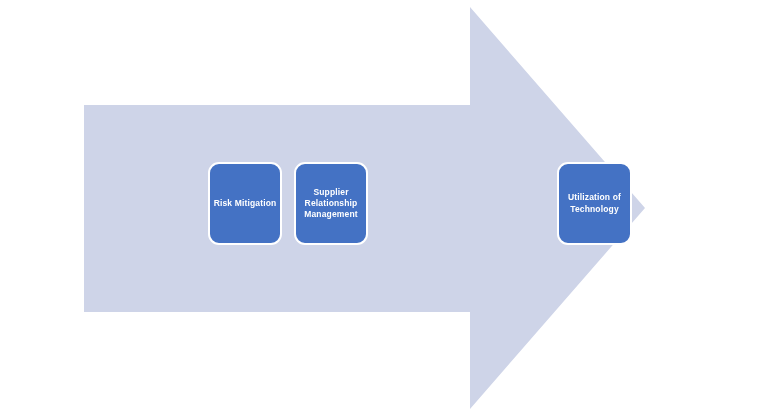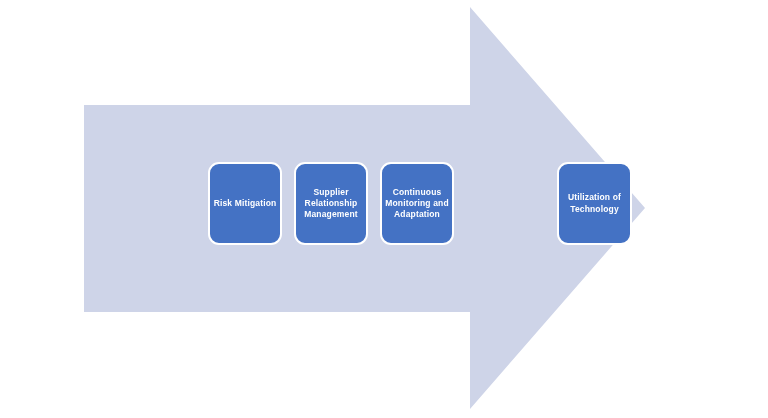--- a/index.html
+++ b/index.html
@@ -73,25 +73,20 @@
     <div class="step-box" style="left: 294px; top: 162px; width: 74px; height: 83px; background: rgb(68, 114, 196); border-color: rgb(255, 255, 255); color: rgb(255, 255, 255);">
       <span class="step-box-label">Supplier
 Relationship
 Management</span>
     </div>
 
     <div class="step-box" style="left: 208px; top: 162px; width: 74px; height: 83px; background: rgb(68, 114, 196); border-color: rgb(255, 255, 255); color: rgb(255, 255, 255);">
       <span class="step-box-label">Risk Mitigation</span>
     </div>
 
-    <div class="step-box" style="left: 380px; top: 162px; width: 74px; height: 83px; background: rgb(68, 114, 196); border-color: rgb(255, 255, 255); color: rgb(255, 255, 255);">
-      <span class="step-box-label">Continuous
-Monitoring  and
-Adaptation</span>
-    </div>
 
 
     <div class="step-box" style="left: 557px; top: 162px; width: 75px; height: 83px; background: rgb(68, 114, 196); border-color: rgb(255, 255, 255); color: rgb(255, 255, 255);">
       <span class="step-box-label">Utilization of
 Technology</span>
     </div>
 
 
   </div>
 </div>

